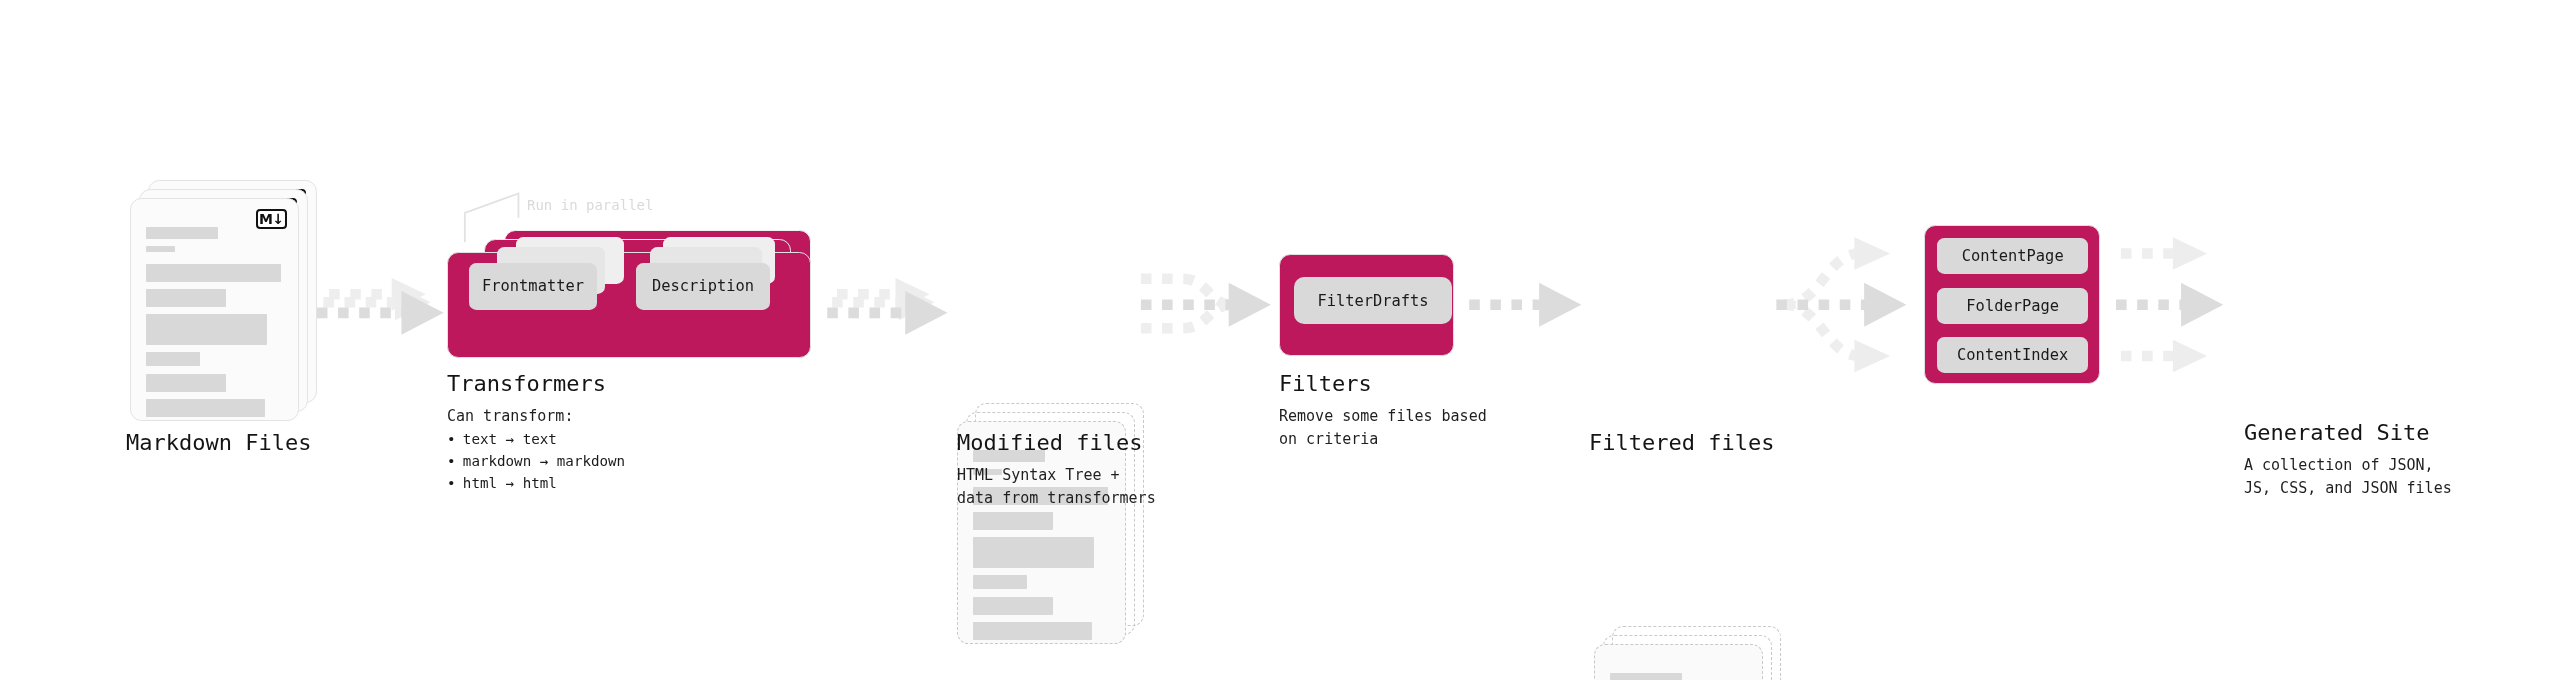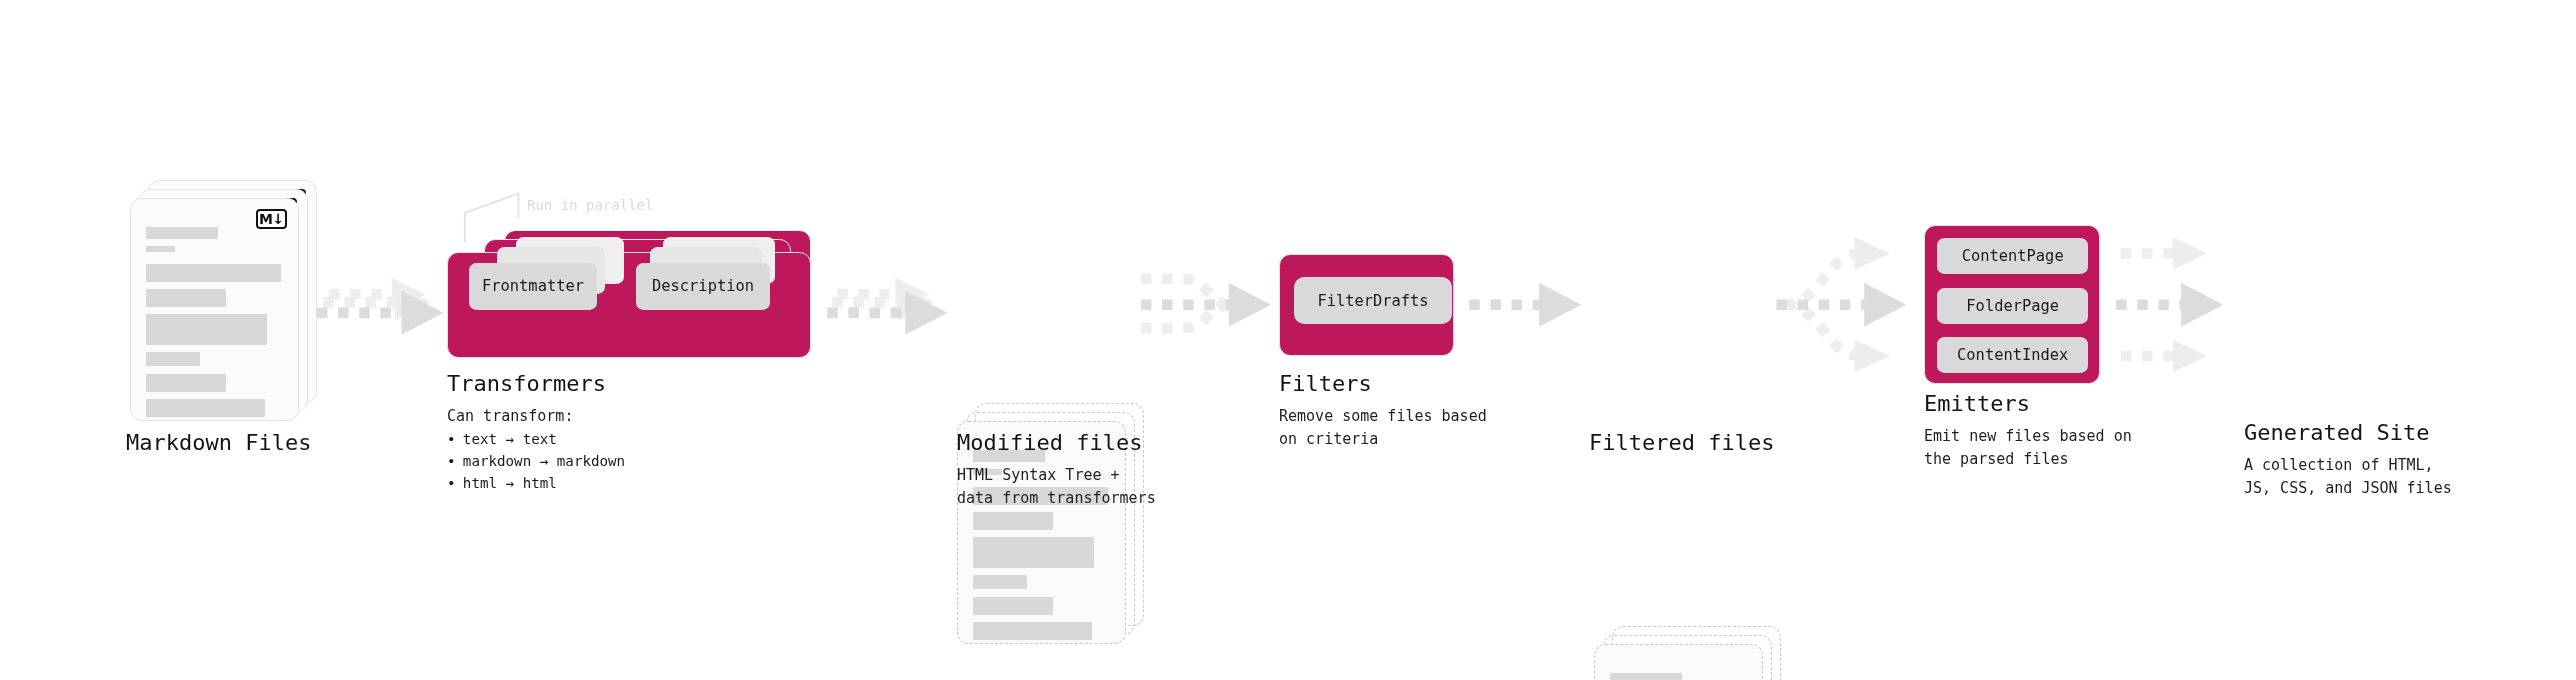--- a/index.html
+++ b/index.html
@@ -309,26 +309,21 @@
   </div>
   <div class="caption" style="left:1589px; top:431px;">
     <div class="title">Filtered files</div>
   </div>
 
   <div class="group" style="left:1924px; top:225px; width:176px; height:159px;">
     <div class="pill" style="left:12.2px; top:12.2px; width:151px; height:36px;">ContentPage</div>
     <div class="pill" style="left:12.2px; top:62px; width:151px; height:36px;">FolderPage</div>
     <div class="pill" style="left:12.2px; top:111px; width:151px; height:36px;">ContentIndex</div>
   </div>
-  <div class="caption" style="left:1924px; top:392px;">
-    <div class="title">Emitters</div>
-    <div class="subtight">Emit new files based on</div>
-    <div class="subtight" style="margin-top:0;">the parsed files</div>
-  </div>
 
   <div class="caption" style="left:2244px; top:421px;">
     <div class="title">Generated Site</div>
-    <div class="subtight">A collection of HTML,</div>
+    <div class="subtight">A collection of JSON,</div>
     <div class="subtight" style="margin-top:0;">JS, CSS, and JSON files</div>
   </div>
 
 </div>
 
 
 </body></html>

